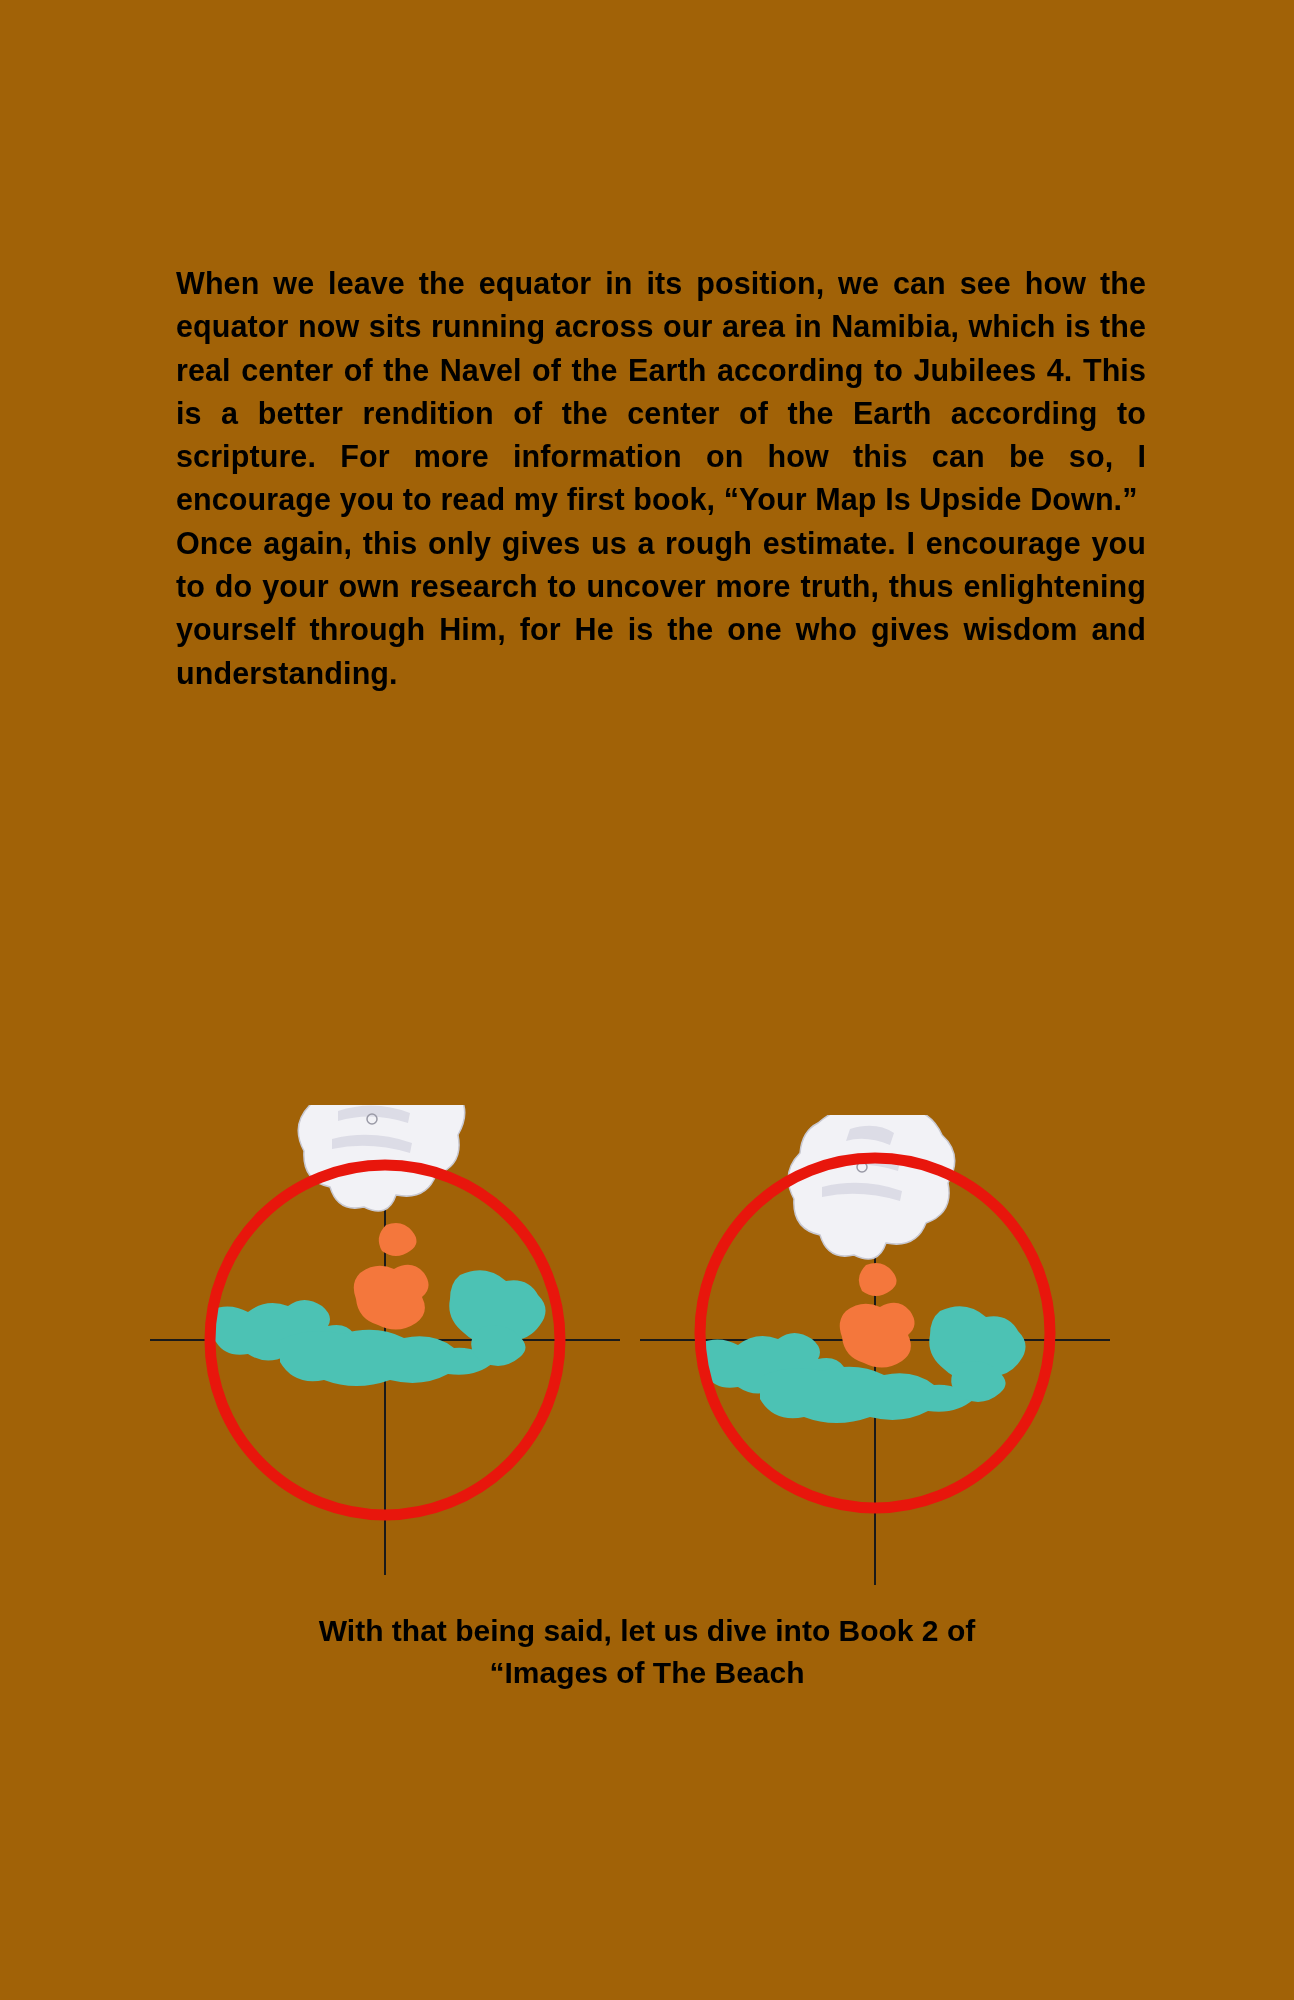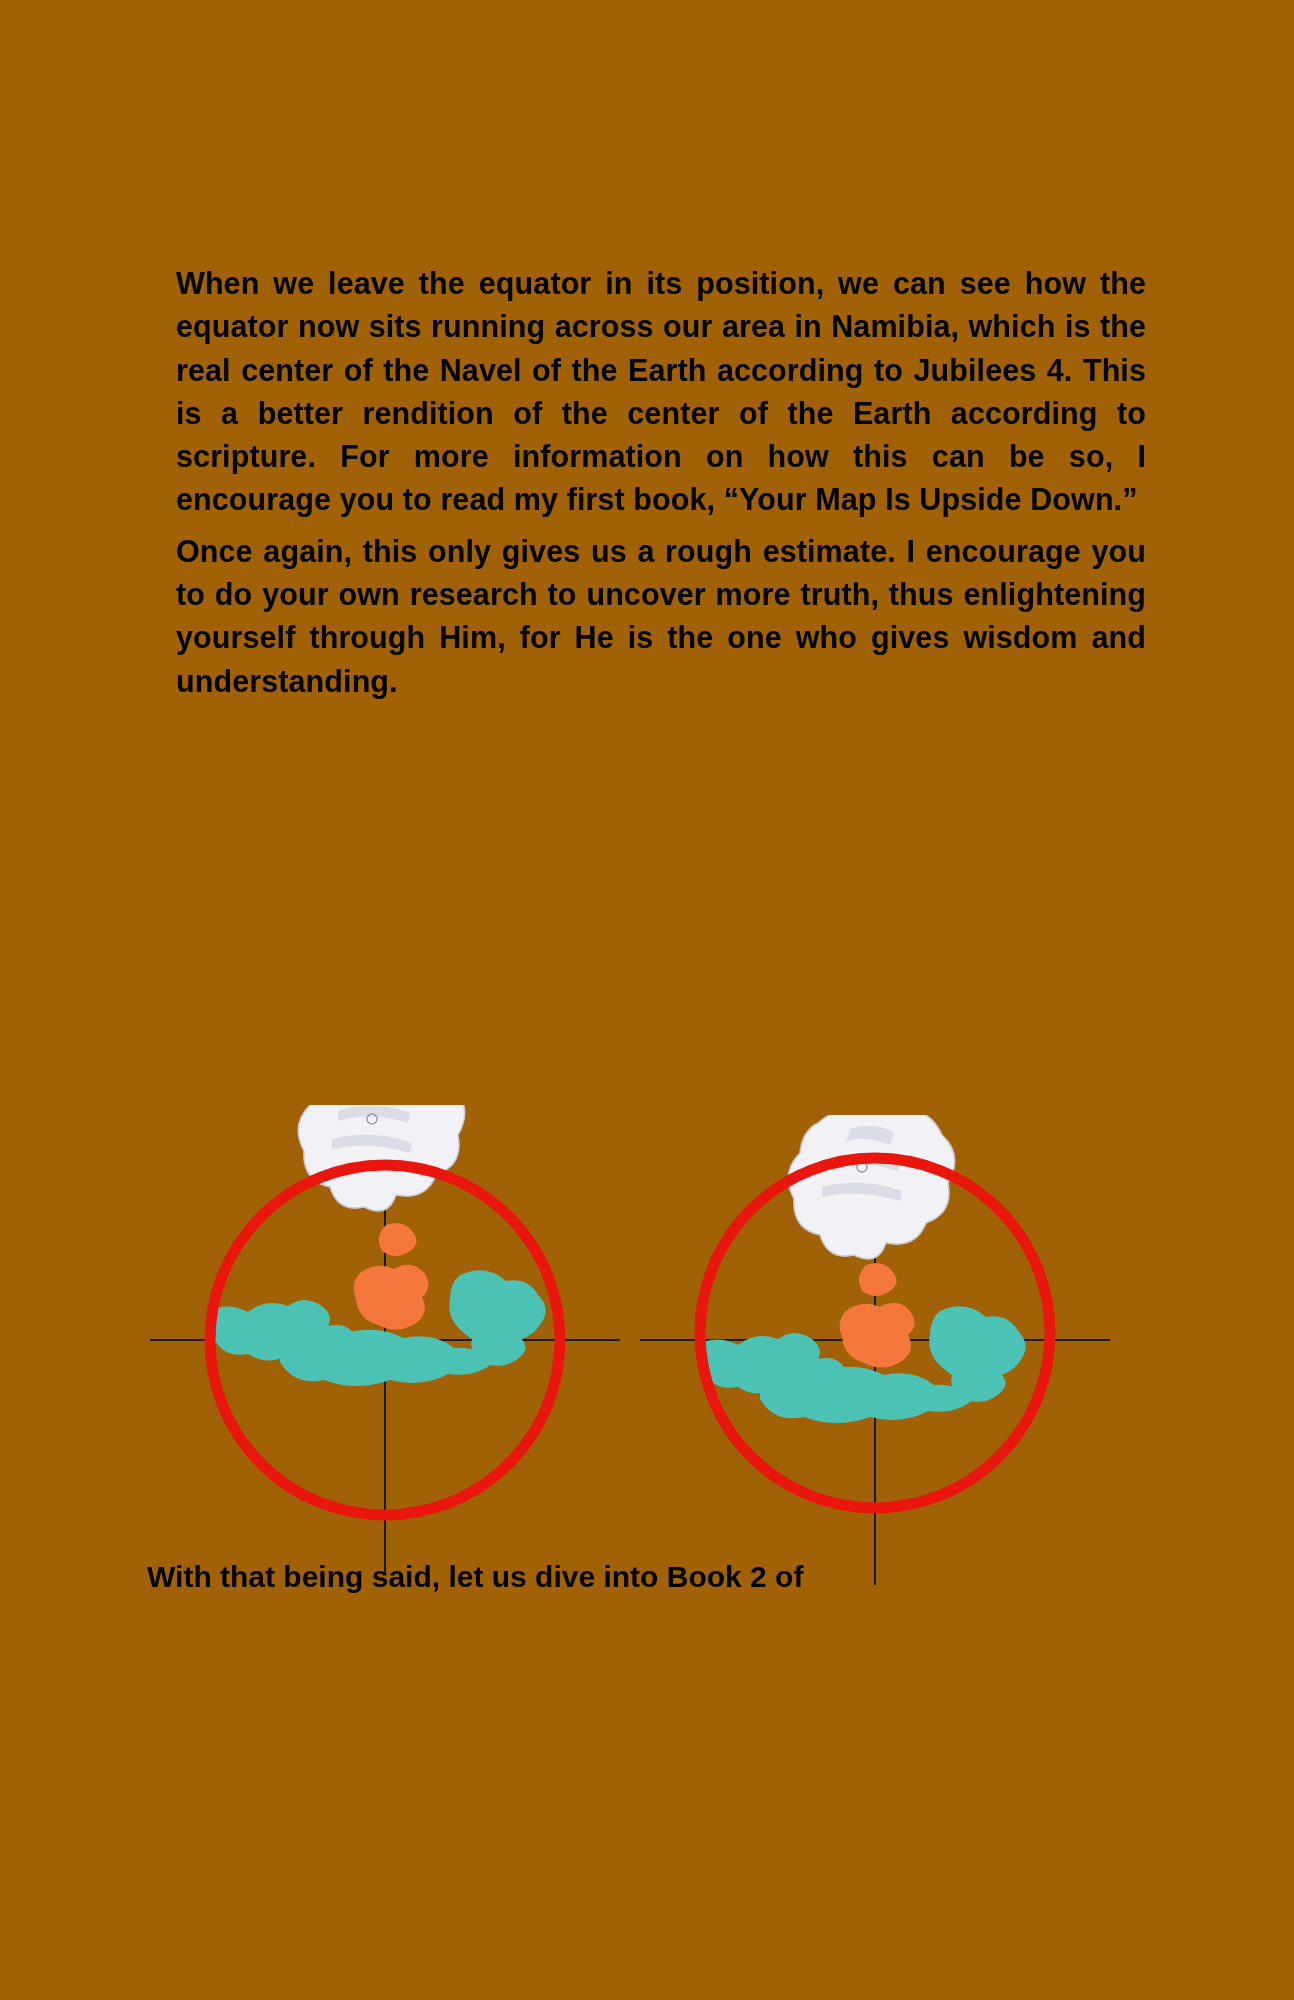--- a/index.html
+++ b/index.html
@@ -28,43 +28,44 @@
   }
   .para {
     font-size: 30.5px;
     font-weight: bold;
     line-height: 1.42;
     text-align: justify;
     letter-spacing: 0.1px;
     margin: 0;
   }
   .para-1 { margin-bottom: 0; }
-  .para-2 { margin-top: 8px; }
+  .para-2 { margin-top: 0; }
 
   
   .figure {
     position: absolute;
     left: 0;
     top: 985px;
     width: 1294px;
     height: 640px;
   }
   .globe {
     position: absolute;
     width: 470px;
     height: 470px;
   }
   .globe-left { left: 150px; top: 120px; }
   .globe-right { left: 640px; top: 130px; }
 
   .caption {
     position: absolute;
     left: 147px;
-    top: 1556px;
+    top: 1610px;
     width: 1000px;
+    text-align: center;
     font-size: 30px;
     font-weight: bold;
     line-height: 1.4;
   }
 </style>
 </head>
 <body>
 
 <div class="page">
 
@@ -120,15 +121,16 @@
         <path d="M64 124 q40 -10 80 4 l-2 10 q-40 -12 -78 -4 z" fill="#dcdce6"></path>
         <circle cx="104" cy="104" r="5" fill="none" stroke="#9a9aa6" stroke-width="1.5"></circle>
       </g>
 
       <circle cx="235" cy="218" r="175" fill="none" stroke="#e8160c" stroke-width="11"></circle>
     </svg>
   </div>
 
   <div class="caption">
     <div>With that being said, let us dive into Book 2 of</div>
+    <div>“Images of The Beach</div>
   </div>
 
 </div>
 
 </body></html>

